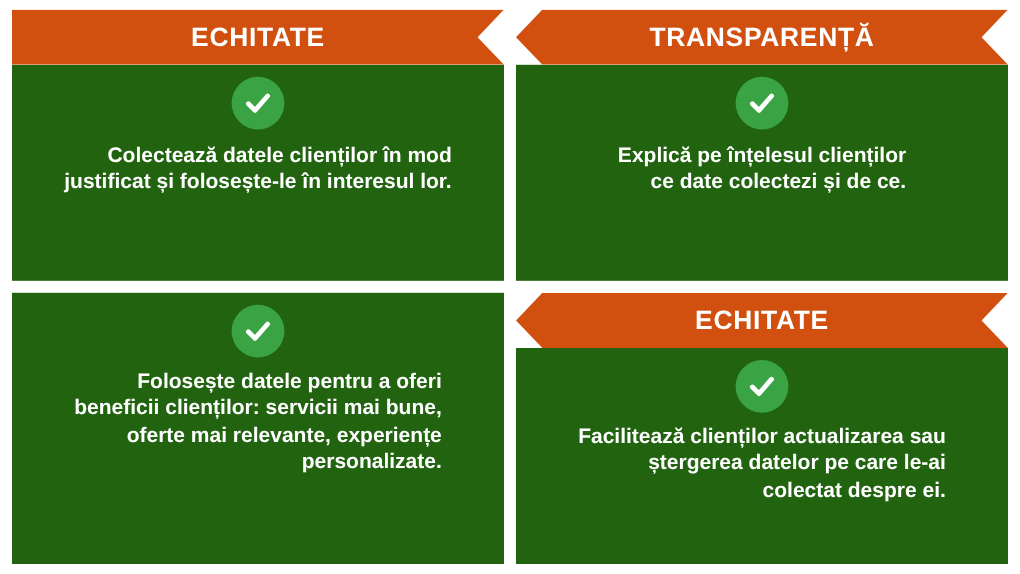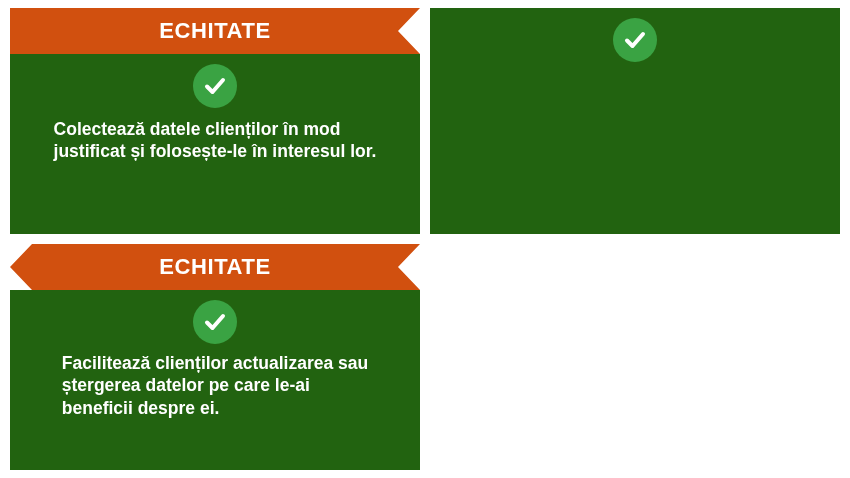--- a/index.html
+++ b/index.html
@@ -80,21 +80,21 @@
     margin-bottom: 6px;
   }
   .check svg {
     display: block;
   }
   .text {
     color: #ffffff;
     font-size: 17.5px;
     font-weight: bold;
     line-height: 1.28;
-    text-align: left;
+    text-align: right;
     padding: 0 14px 10px 14px;
     white-space: pre-line;
   }
   
   .card-0 .body, .card-1 .body { justify-content: flex-start; }
   .card-0 .text, .card-1 .text { margin-top: 4px; }
   .card-2 .text, .card-3 .text { margin-top: 2px; }
 </style>
 </head>
 <body>
@@ -110,41 +110,59 @@
         <div class="check">
           <svg width="30" height="30" viewBox="0 0 30 30" aria-hidden="true">
             <path d="M7 15.5 L12.5 21 L23 9" stroke="#ffffff" stroke-width="4" stroke-linecap="round" stroke-linejoin="round" fill="none"></path>
           </svg>
         </div>
         <div class="text">Colectează datele clienților în mod
 justificat și folosește-le în interesul lor.</div>
       </div>
     </div>
 
+    <div class="card card-1">
+      <div class="ribbon left-notch">
+        <div class="ribbon-title">TRANSPARENȚĂ</div>
+      </div>
+      <div class="body">
+        <div class="check">
+          <svg width="30" height="30" viewBox="0 0 30 30" aria-hidden="true">
+            <path d="M7 15.5 L12.5 21 L23 9" stroke="#ffffff" stroke-width="4" stroke-linecap="round" stroke-linejoin="round" fill="none"></path>
+          </svg>
+        </div>
+        <div class="text">Explică pe înțelesul clienților
+ce date colectezi și de ce.</div>
+      </div>
+    </div>
 
     <div class="card card-2">
       <div class="body">
         <div class="check">
           <svg width="30" height="30" viewBox="0 0 30 30" aria-hidden="true">
             <path d="M7 15.5 L12.5 21 L23 9" stroke="#ffffff" stroke-width="4" stroke-linecap="round" stroke-linejoin="round" fill="none"></path>
           </svg>
         </div>
+        <div class="text">Folosește datele pentru a oferi
+beneficii clienților: servicii mai bune,
+oferte mai relevante, experiențe
+personalizate.</div>
       </div>
     </div>
 
     <div class="card card-3">
       <div class="ribbon left-notch">
         <div class="ribbon-title">ECHITATE</div>
       </div>
       <div class="body">
         <div class="check">
           <svg width="30" height="30" viewBox="0 0 30 30" aria-hidden="true">
             <path d="M7 15.5 L12.5 21 L23 9" stroke="#ffffff" stroke-width="4" stroke-linecap="round" stroke-linejoin="round" fill="none"></path>
           </svg>
         </div>
         <div class="text">Facilitează clienților actualizarea sau
 ștergerea datelor pe care le-ai
-beneficii despre ei.</div>
+colectat despre ei.</div>
       </div>
     </div>
 
   </div>
 </div>
 
 </body></html>

